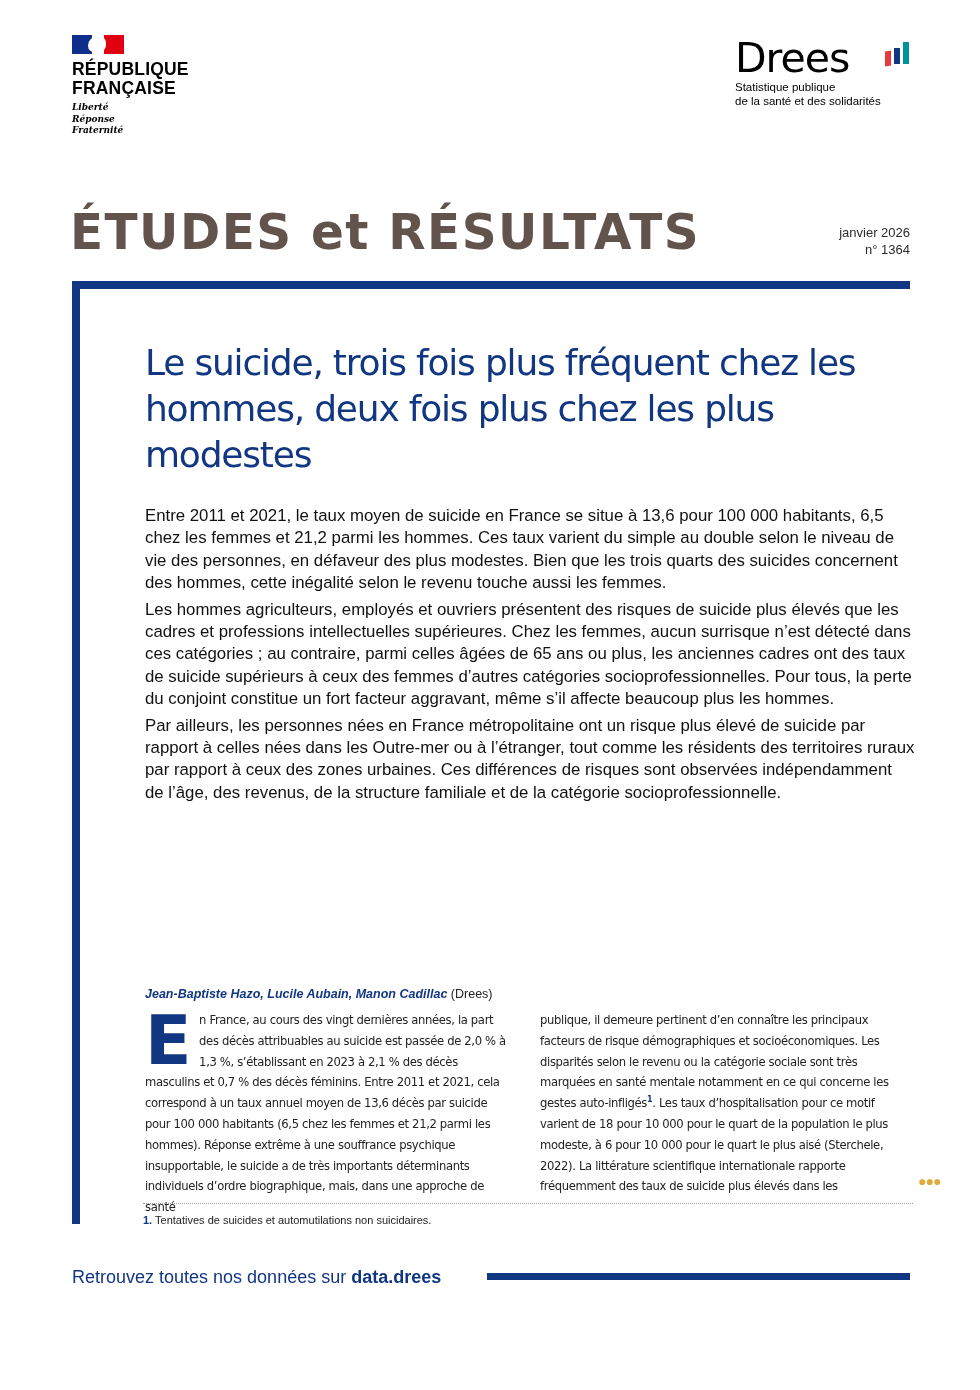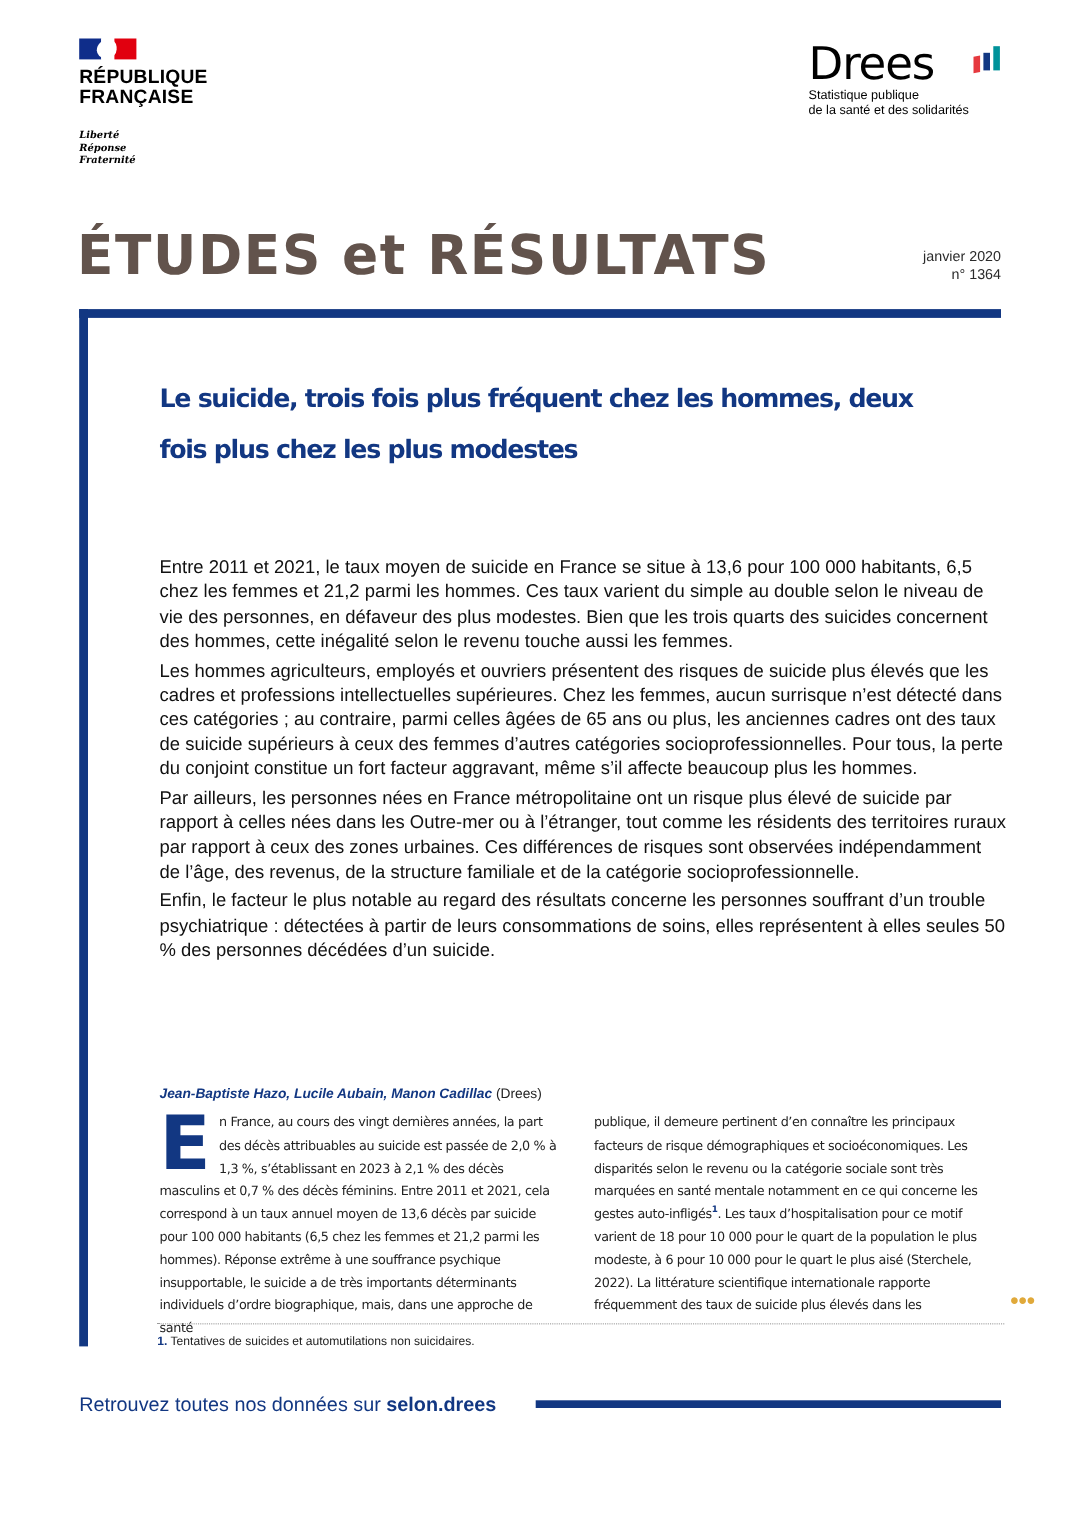--- a/index.html
+++ b/index.html
@@ -7,42 +7,42 @@
   body { position: relative; font-family: "Liberation Sans", sans-serif; color: #1e1e1e; }
 
   
   .rf { position: absolute; left: 72px; top: 35px; }
   .rf-flag { position: relative; width: 52px; height: 19px; }
   .rf-flag .blue { position: absolute; left: 0; top: 0; width: 20px; height: 19px; background: #0f2d8a; }
   .rf-flag .white { position: absolute; left: 20px; top: 0; width: 12px; height: 19px; background: #ffffff; }
   .rf-flag .red { position: absolute; left: 32px; top: 0; width: 20px; height: 19px; background: #e1000f; }
   .rf-flag .profile { position: absolute; left: 16px; top: 1px; width: 18px; height: 17px; background: #fff; border-radius: 60% 40% 50% 45%; }
   .rf-name { margin-top: 6px; font-family: "Liberation Sans", sans-serif; font-weight: 700; font-size: 17.5px; line-height: 19px; color: #000; letter-spacing: 0.2px; }
-  .rf-motto { margin-top: 20px; font-family: "DejaVu Serif", serif; font-style: italic; font-weight: 700; font-size: 9px; line-height: 11.5px; color: #000; }
+  .rf-motto { margin-top: 4px; font-family: "DejaVu Serif", serif; font-style: italic; font-weight: 700; font-size: 9px; line-height: 11.5px; color: #000; }
 
   
   .drees { position: absolute; left: 735px; top: 36px; }
   .drees-word { font-family: "DejaVu Sans", sans-serif; font-weight: 400; font-size: 41px; line-height: 44px; color: #000; letter-spacing: -1px; }
   .drees-bars { position: absolute; left: 150px; top: 2px; width: 28px; height: 26px; }
   .drees-bars span { position: absolute; bottom: 0; width: 6px; }
   .drees-bars .b1 { left: 0; height: 15px; background: #e6393f; transform: skewY(-10deg); bottom: -2px; }
   .drees-bars .b2 { left: 9px; height: 16px; background: #123782; }
   .drees-bars .b3 { left: 18px; height: 22px; background: #00929a; }
   .drees-sub { margin-top: 0px; font-family: "Liberation Sans", sans-serif; font-size: 11.5px; line-height: 14px; color: #000; }
 
   
   .series-title { position: absolute; left: 70px; top: 196px; font-family: "DejaVu Sans", sans-serif; font-weight: 700; font-size: 50px; line-height: 72px; color: #62534c; letter-spacing: 1.5px; transform: scaleX(0.97); transform-origin: left; }
   .issue { position: absolute; right: 70px; top: 224px; text-align: right; font-family: "Liberation Sans", sans-serif; font-size: 13px; line-height: 17px; color: #2b2b2b; }
 
   
   .frame-top { position: absolute; left: 72px; top: 281px; width: 838px; height: 8px; background: #123782; }
   .frame-left { position: absolute; left: 72px; top: 281px; width: 8px; height: 943px; background: #123782; }
 
   
-  .headline { position: absolute; left: 145px; top: 340px; width: 720px; font-family: "DejaVu Sans", sans-serif; font-weight: 700; font-size: 23px; line-height: 46px; color: #123782; letter-spacing: -1.2px; }
+  .headline { position: absolute; left: 145px; top: 340px; width: 720px; font-family: "DejaVu Sans", sans-serif; font-weight: 400; font-size: 36px; line-height: 46px; color: #123782; letter-spacing: -1.2px; }
 
   
   .summary { position: absolute; left: 145px; top: 505px; width: 770px; font-family: "Liberation Sans", sans-serif; font-size: 16.8px; line-height: 22.3px; color: #111; }
   .summary p { margin-bottom: 4.5px; }
 
   .authors { position: absolute; left: 145px; top: 986px; font-family: "Liberation Sans", sans-serif; font-size: 12.5px; line-height: 17px; color: #222; }
   .authors .names { font-weight: 700; font-style: italic; color: #123782; }
   .authors .ack-label { font-weight: 700; color: #123782; }
 
   
@@ -91,34 +91,33 @@
       <span class="b3"></span>
   </div>
   <div class="drees-sub">
     <div>Statistique publique</div>
     <div>de la santé et des solidarités</div>
   </div>
 </div>
 
 <div class="series-title">ÉTUDES et RÉSULTATS</div>
 <div class="issue">
-  <div>janvier 2020</div>
+  <div>janvier 2026</div>
   <div>n° 1364</div>
 </div>
 
 <div class="frame-top"></div>
 <div class="frame-left"></div>
 
 <h1 class="headline">Le suicide, trois fois plus fréquent chez les hommes, deux fois plus chez les plus modestes</h1>
 
 <div class="summary">
   <p>Entre 2011 et 2021, le taux moyen de suicide en France se situe à 13,6 pour 100 000 habitants, 6,5 chez les femmes et 21,2 parmi les hommes. Ces taux varient du simple au double selon le niveau de vie des personnes, en défaveur des plus modestes. Bien que les trois quarts des suicides concernent des hommes, cette inégalité selon le revenu touche aussi les femmes.</p>
   <p>Les hommes agriculteurs, employés et ouvriers présentent des risques de suicide plus élevés que les cadres et professions intellectuelles supérieures. Chez les femmes, aucun surrisque n’est détecté dans ces catégories ; au contraire, parmi celles âgées de 65 ans ou plus, les anciennes cadres ont des taux de suicide supérieurs à ceux des femmes d’autres catégories socioprofessionnelles. Pour tous, la perte du conjoint constitue un fort facteur aggravant, même s’il affecte beaucoup plus les hommes.</p>
   <p>Par ailleurs, les personnes nées en France métropolitaine ont un risque plus élevé de suicide par rapport à celles nées dans les Outre-mer ou à l’étranger, tout comme les résidents des territoires ruraux par rapport à ceux des zones urbaines. Ces différences de risques sont observées indépendamment de l’âge, des revenus, de la structure familiale et de la catégorie socioprofessionnelle.</p>
-  <p>Enfin, le facteur le plus notable au regard des résultats concerne les personnes souffrant d’un trouble psychiatrique : détectées à partir de leurs consommations de soins, elles représentent à elles seules 50 % des personnes décédées d’un suicide.</p>
 </div>
 
 <div class="authors">
   <div>
     <span class="names">Jean-Baptiste Hazo, Lucile Aubain, Manon Cadillac</span><span> (Drees)</span>
   </div>
 </div>
 
 <div class="col col-left">
   <span class="dropcap">E</span><span>n France, au cours des vingt dernières années, la part des décès attribuables au suicide est passée de 2,0 % à 1,3 %, s’établissant en 2023 à 2,1 % des décès masculins et 0,7 % des décès féminins. Entre 2011 et 2021, cela correspond à un taux annuel moyen de 13,6 décès par suicide pour 100 000 habitants (6,5 chez les femmes et 21,2 parmi les hommes). Réponse extrême à une souffrance psychique insupportable, le suicide a de très importants déterminants individuels d’ordre biographique, mais, dans une approche de santé</span>
@@ -127,15 +126,15 @@
   <span>publique, il demeure pertinent d’en connaître les principaux facteurs de risque démographiques et socioéconomiques. Les disparités selon le revenu ou la catégorie sociale sont très marquées en santé mentale notamment en ce qui concerne les gestes auto-infligés</span><sup>1</sup><span>. Les taux d’hospitalisation pour ce motif varient de 18 pour 10 000 pour le quart de la population le plus modeste, à 6 pour 10 000 pour le quart le plus aisé (Sterchele, 2022). La littérature scientifique internationale rapporte fréquemment des taux de suicide plus élevés dans les</span>
 </div>
 <div class="more">●●●</div>
 
 <div class="footnote-sep"></div>
 <div class="footnote">
   <span class="num">1.</span><span> Tentatives de suicides et automutilations non suicidaires.</span>
 </div>
 
 <div class="banner">
-  <span>Retrouvez toutes nos données sur </span><b>selon.drees</b>
+  <span>Retrouvez toutes nos données sur </span><b>data.drees</b>
 </div>
 <div class="banner-line"></div>
 
 </body></html>

